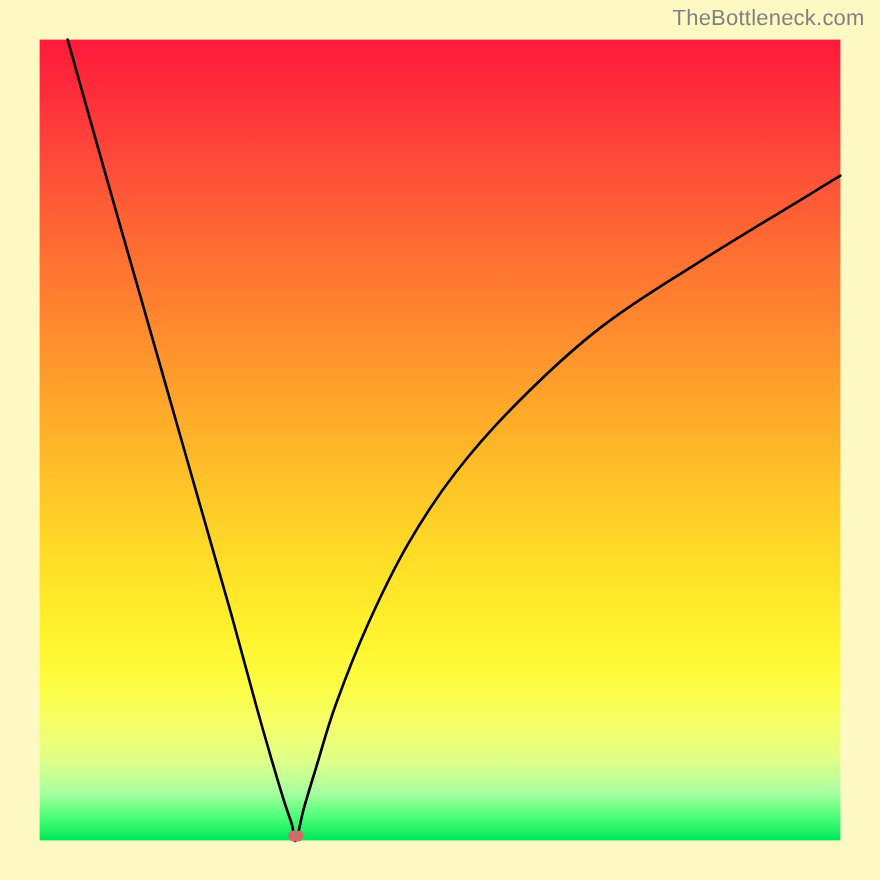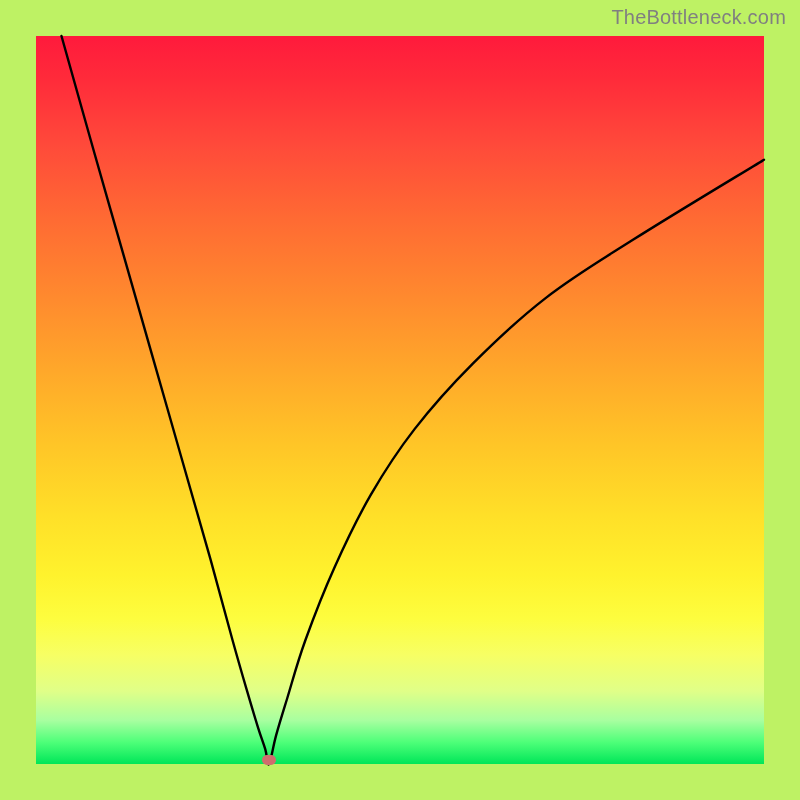--- a/index.html
+++ b/index.html
@@ -10,21 +10,21 @@
     background: #000;
     overflow: hidden;
     font-family: Arial, Helvetica, sans-serif;
   }
   .frame {
     position: absolute;
     left: 0;
     top: 0;
     width: 800px;
     height: 800px;
-    background: #bef264;
+    background: #fef9c3;
   }
   .plot {
     position: absolute;
     left: 36px;
     top: 36px;
     width: 728px;
     height: 728px;
     
     background: linear-gradient(to bottom,
       #ff1a3c 0%,

